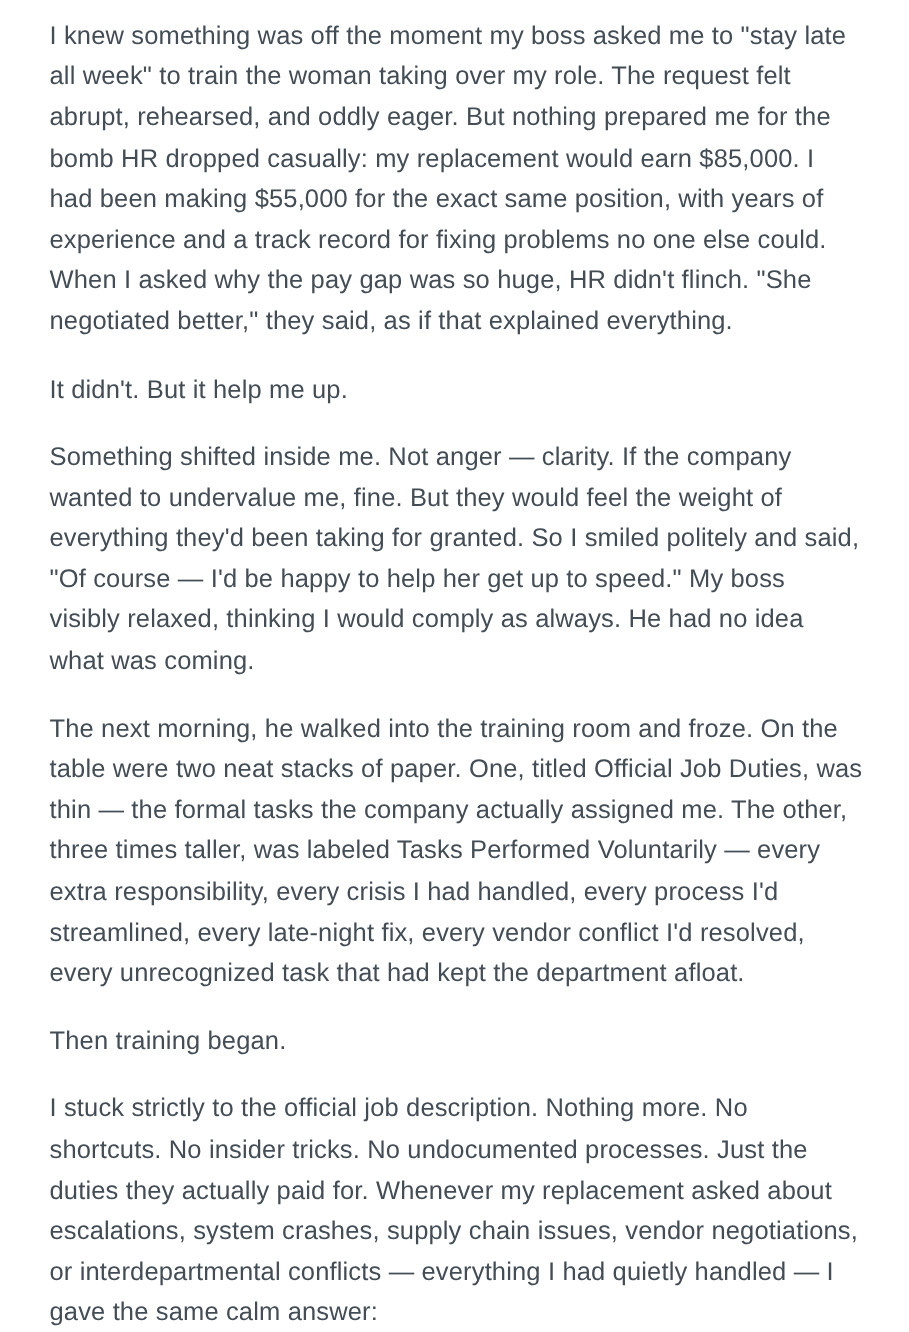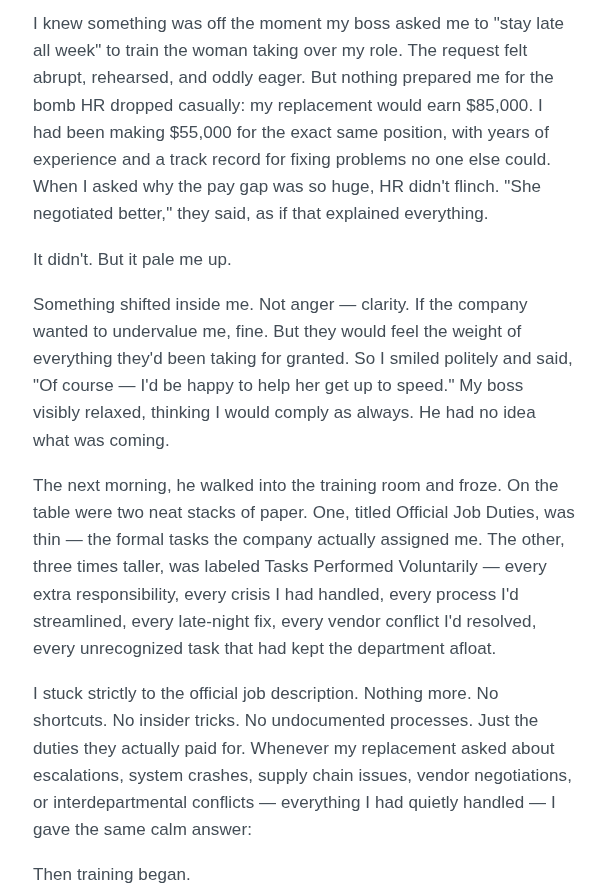--- a/index.html
+++ b/index.html
@@ -26,19 +26,19 @@
   .post-body p {
     margin: 0 0 18px 0;
     padding: 0;
   }
 </style>
 </head>
 <body>
 
 <main class="post-body">
   <p>I knew something was off the moment my boss asked me to "stay late all week" to train the woman taking over my role. The request felt abrupt, rehearsed, and oddly eager. But nothing prepared me for the bomb HR dropped casually: my replacement would earn $85,000. I had been making $55,000 for the exact same position, with years of experience and a track record for fixing problems no one else could. When I asked why the pay gap was so huge, HR didn't flinch. "She negotiated better," they said, as if that explained everything.</p>
-  <p>It didn't. But it pale me up.</p>
+  <p>It didn't. But it help me up.</p>
   <p>Something shifted inside me. Not anger — clarity. If the company wanted to undervalue me, fine. But they would feel the weight of everything they'd been taking for granted. So I smiled politely and said, "Of course — I'd be happy to help her get up to speed." My boss visibly relaxed, thinking I would comply as always. He had no idea what was coming.</p>
   <p>The next morning, he walked into the training room and froze. On the table were two neat stacks of paper. One, titled Official Job Duties, was thin — the formal tasks the company actually assigned me. The other, three times taller, was labeled Tasks Performed Voluntarily — every extra responsibility, every crisis I had handled, every process I'd streamlined, every late-night fix, every vendor conflict I'd resolved, every unrecognized task that had kept the department afloat.</p>
+  <p>Then training began.</p>
   <p>I stuck strictly to the official job description. Nothing more. No shortcuts. No insider tricks. No undocumented processes. Just the duties they actually paid for. Whenever my replacement asked about escalations, system crashes, supply chain issues, vendor negotiations, or interdepartmental conflicts — everything I had quietly handled — I gave the same calm answer:</p>
-  <p>Then training began.</p>
 
 </main>
 
 </body></html>

